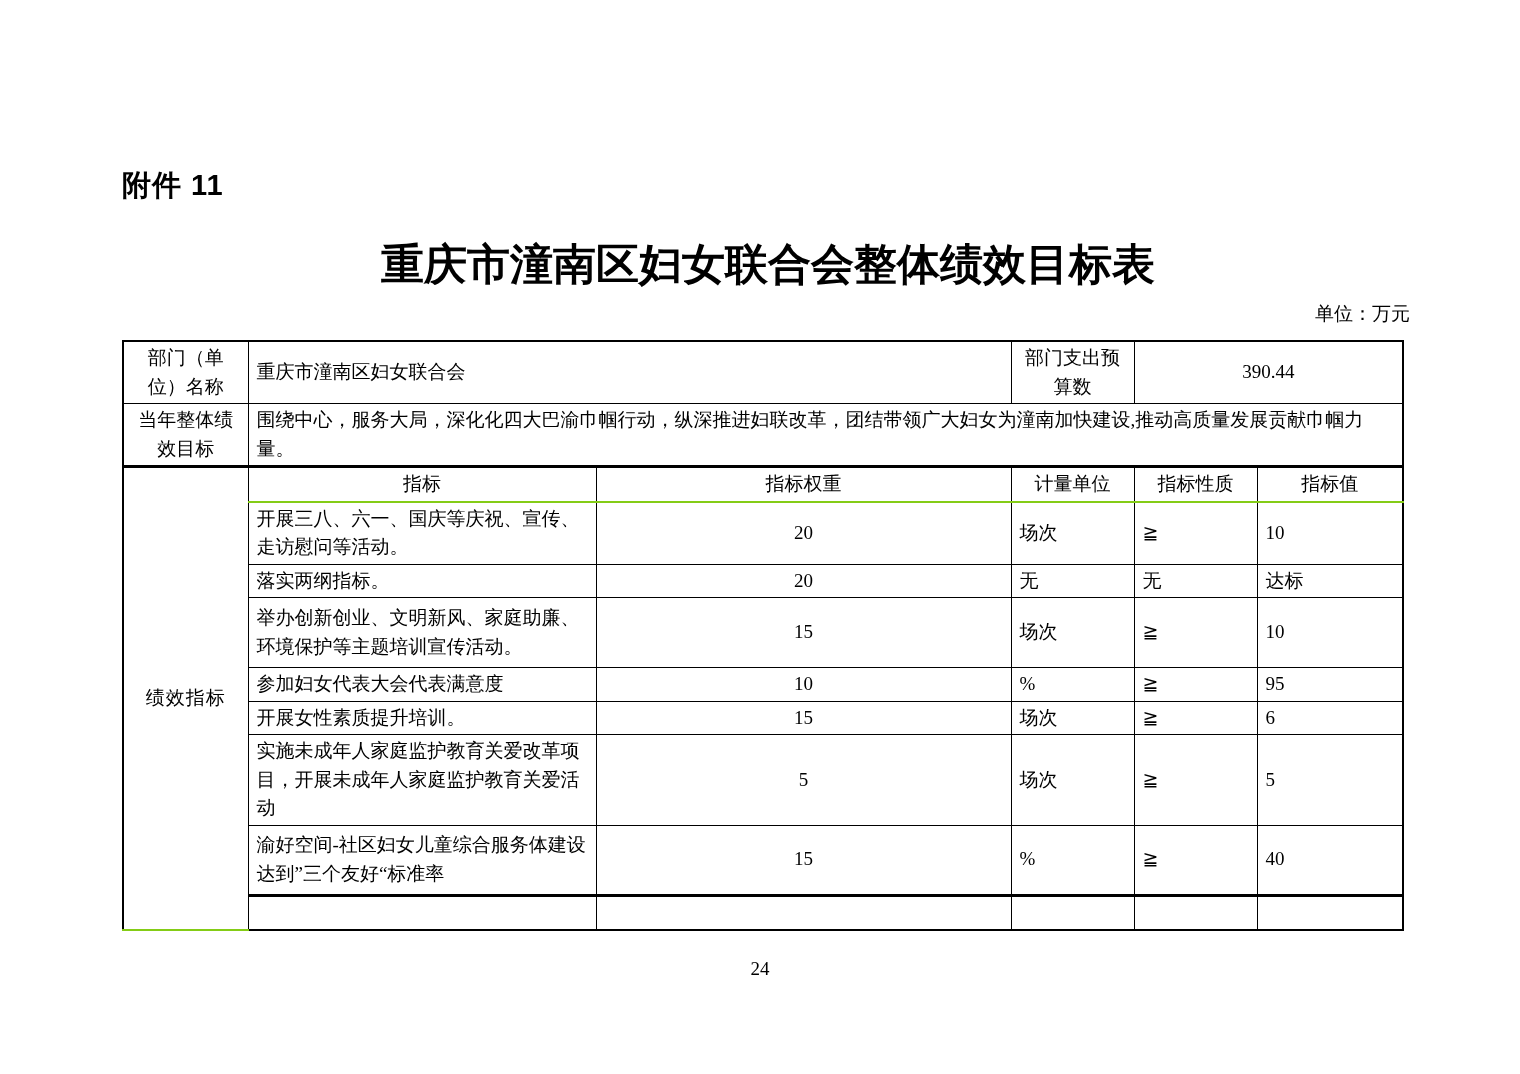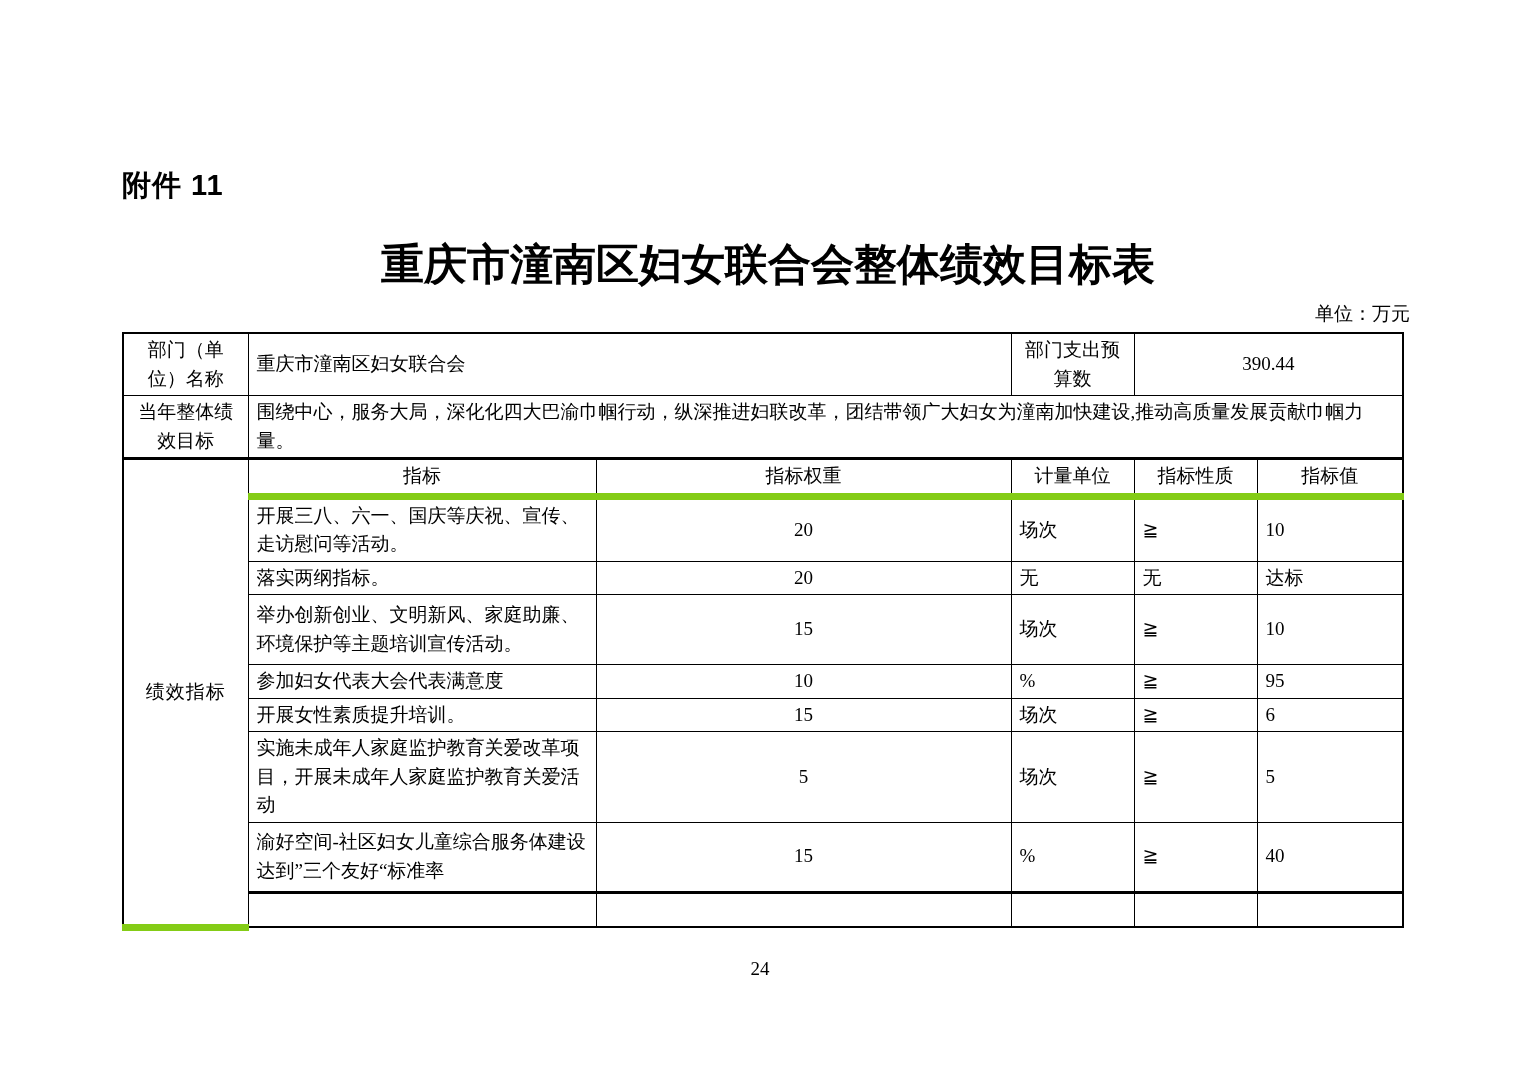--- a/index.html
+++ b/index.html
@@ -36,36 +36,36 @@
     position: absolute;
     left: 130px;
     top: 301px;
     width: 1280px;
     text-align: right;
     font-size: 19px;
   }
   table.main-table {
     position: absolute;
     left: 122px;
-    top: 332px;
+    top: 340px;
     width: 1280px;
     border-collapse: collapse;
     table-layout: fixed;
     border: 2px solid #000;
   }
   table.main-table td {
     border: 1px solid #000;
     font-size: 19px;
     line-height: 1.5;
     vertical-align: middle;
     padding: 2px 8px;
     overflow: hidden;
     word-break: break-all;
   }
-  tr.row-header td { border-top: 3px solid #000; border-bottom: 7px solid #84cc16; }
+  tr.row-header td { border-top: 3px solid #000; border-bottom: 2px solid #84cc16; }
   tr.row-empty  td { border-top: 3px solid #000; }
 
   .ta-c { text-align: center; }
   .ta-l { text-align: left; }
   .dept-label   { padding: 2px 4px; }
   .goal-label   { padding: 2px 9px; }
   .budget-label { padding: 2px 12px; }
   .num { font-size: 20px; }
   .section-cell { letter-spacing: 1px; }
 

